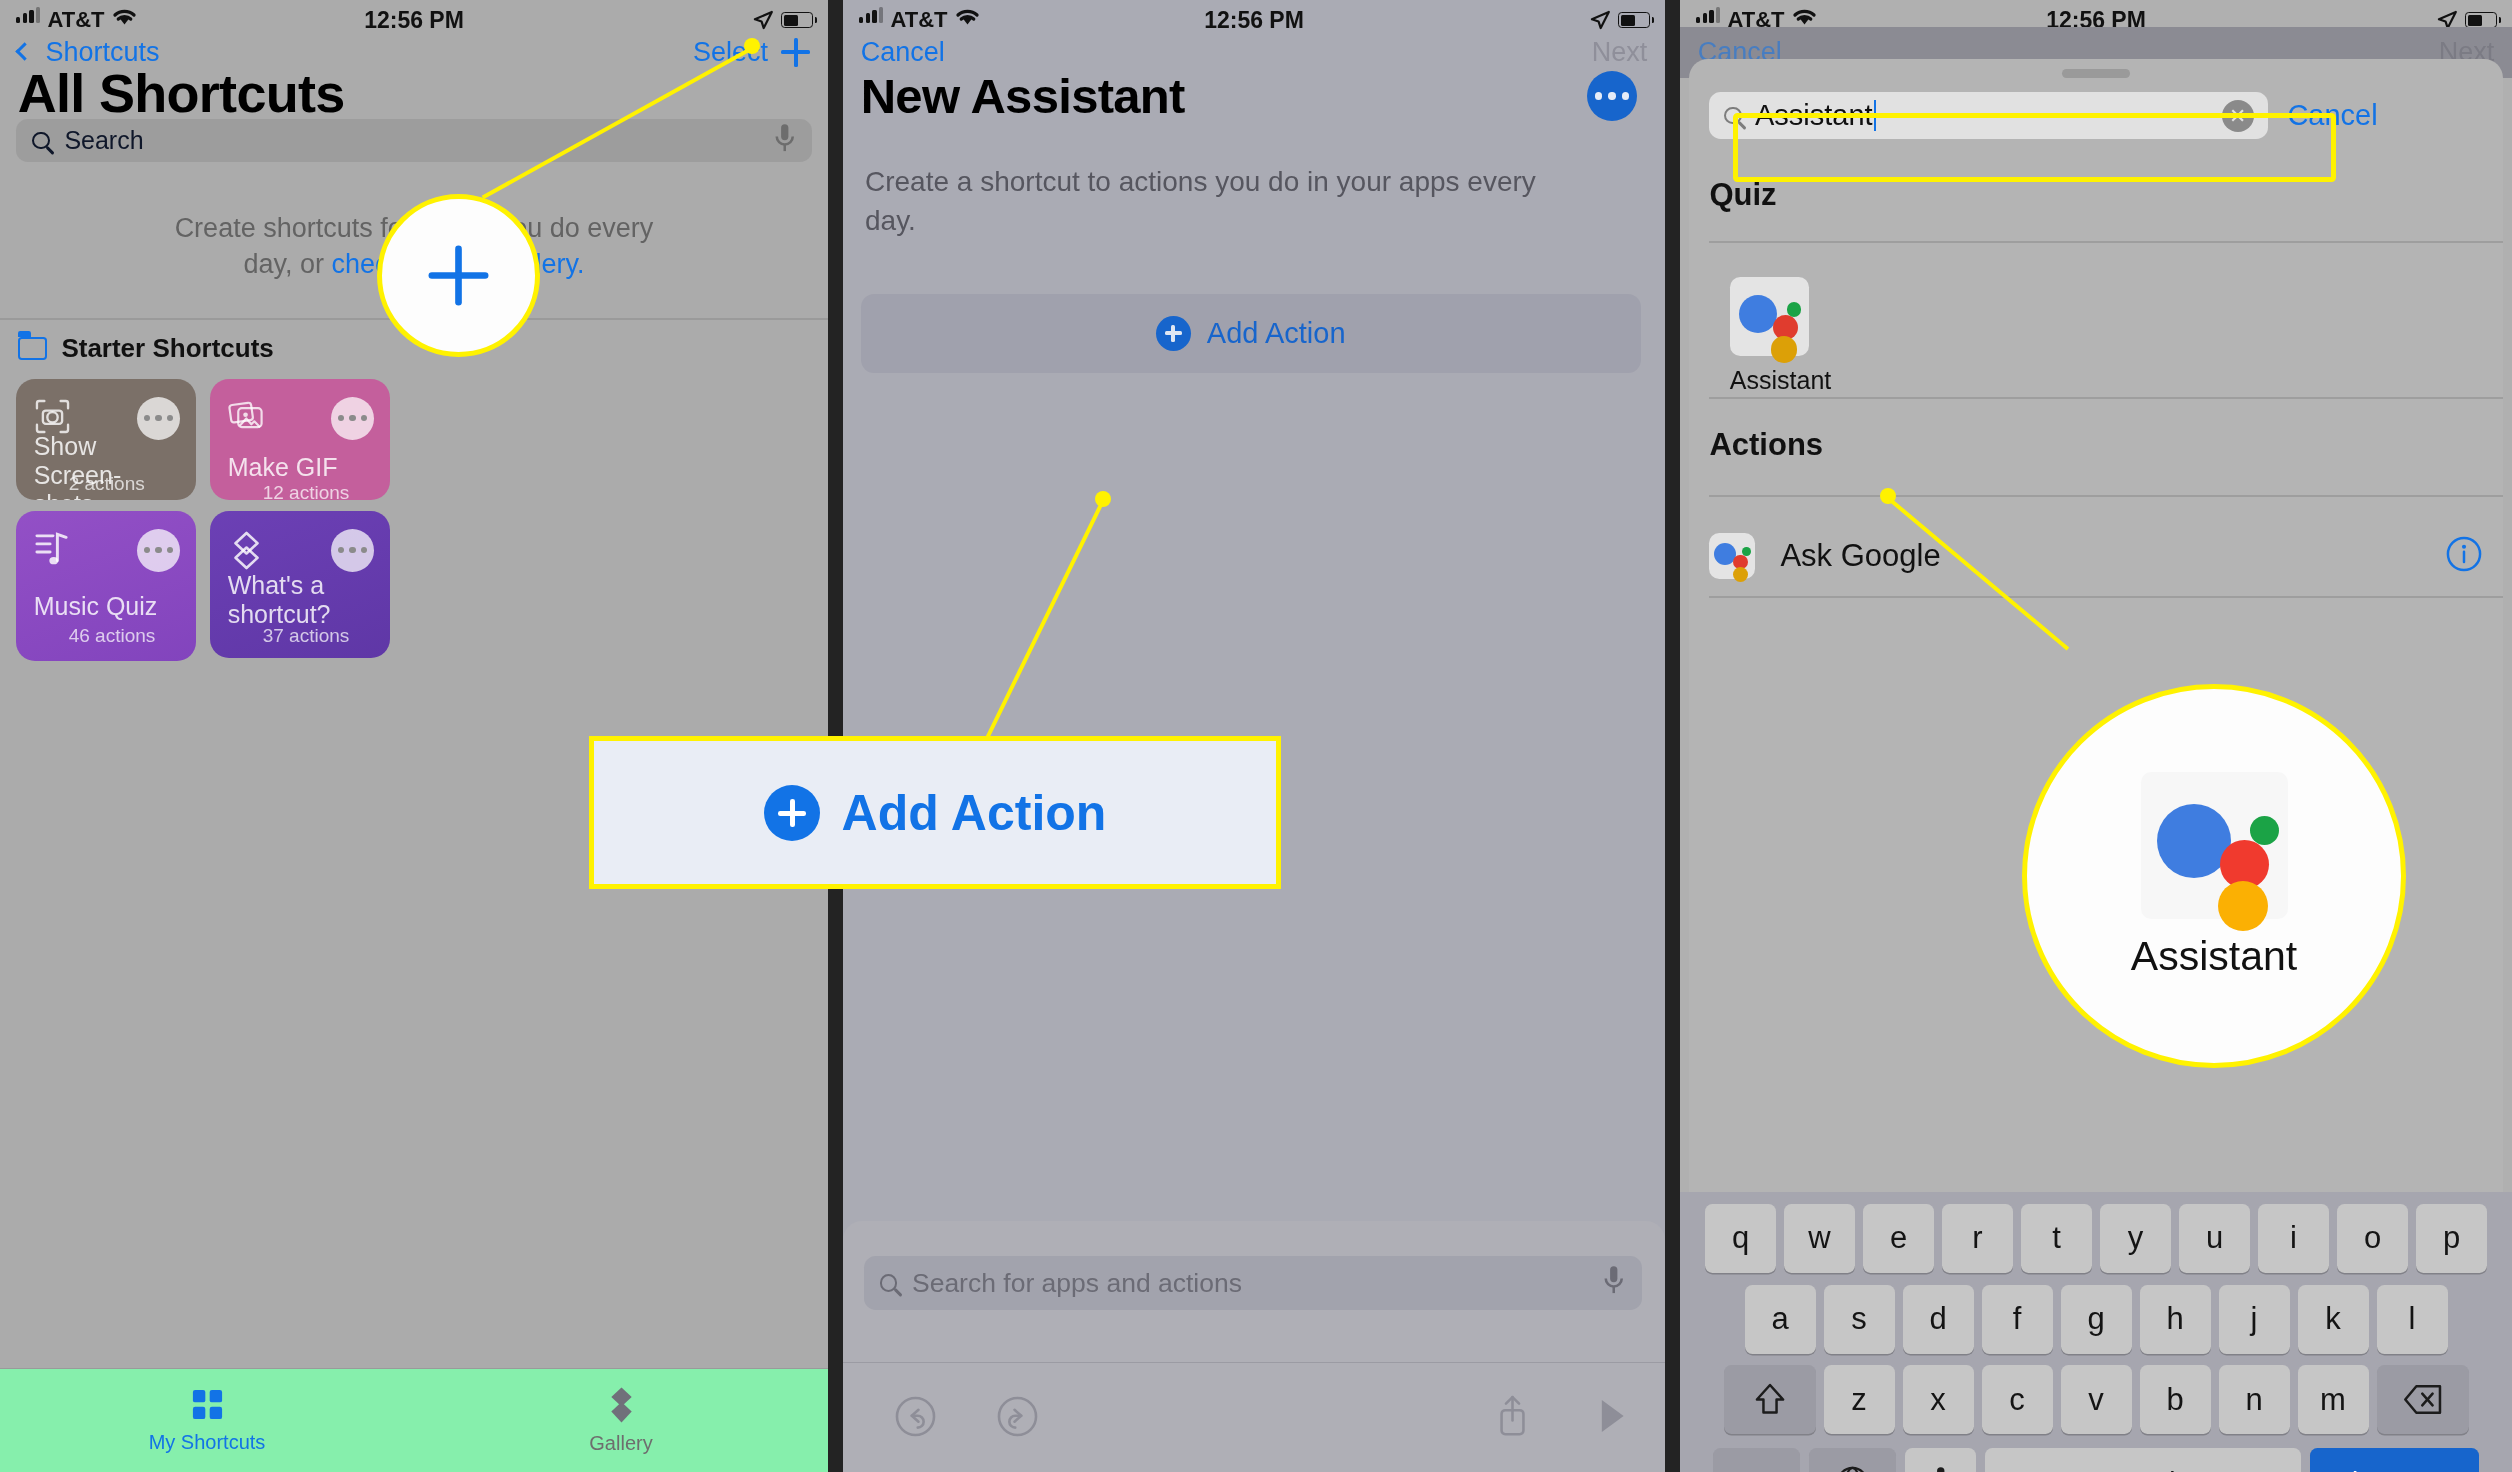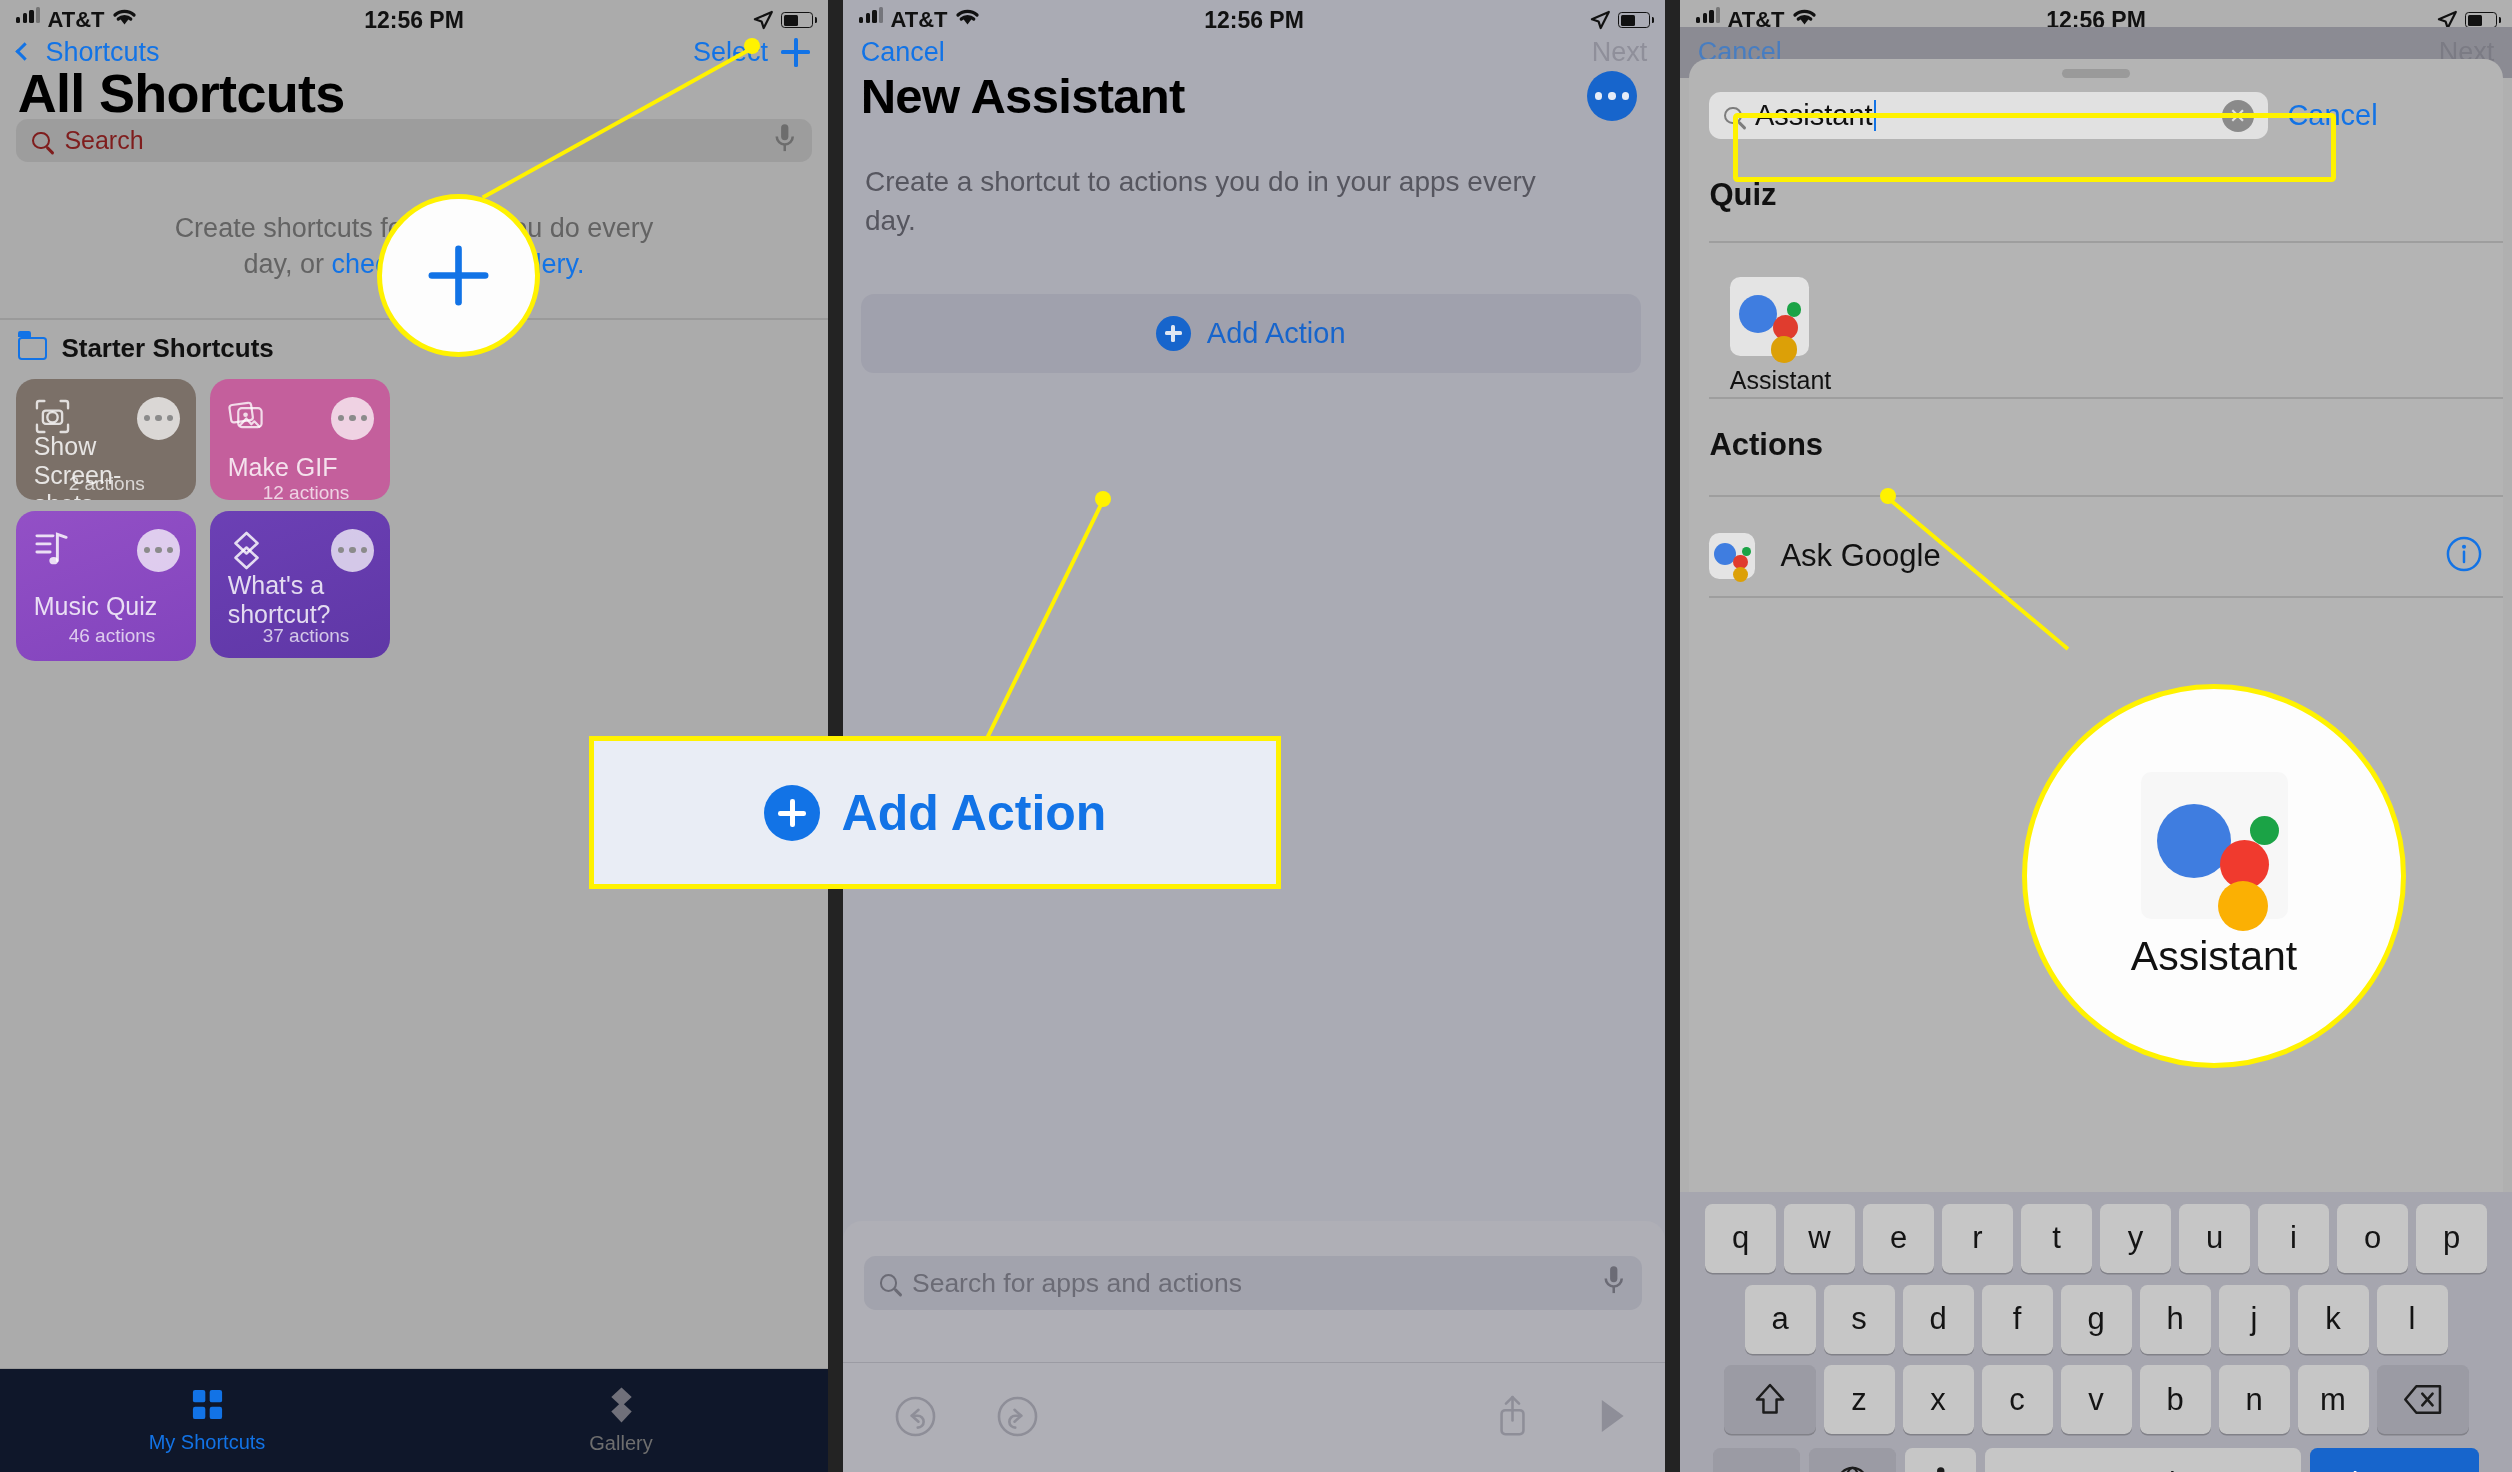--- a/index.html
+++ b/index.html
@@ -59,21 +59,21 @@
     content: ""; position: absolute; background: #1273e6; border-radius: 1.5px;
   }
   .plusicon::before { left: 0; top: 12.5px; width: 29px; height: 3.7px; }
   .plusicon::after  { top: 0; left: 12.5px; height: 29px; width: 3.7px; }
 
   .bigtitle { position: absolute; font-weight: 800; color: #000; letter-spacing: -0.7px; }
 
   
   .searchfield {
     position: absolute; background: #9d9d9d; border-radius: 11.8px;
-    display: flex; align-items: center; padding: 0 16px; color: #7f1d1d;
+    display: flex; align-items: center; padding: 0 16px; color: #0f172a;
   }
   .mag {
     width: 17.7px; height: 17.7px; border: 2.9px solid currentColor; border-radius: 50%;
     position: relative; flex: 0 0 auto;
   }
   .mag::after { content:""; position:absolute; right:-8px; bottom:-4.4px; width:10.3px; height:2.9px;
     background: currentColor; transform: rotate(45deg); border-radius:1.5px; }
 
   .emptytext { position: absolute; text-align: center; color: #636363; line-height: 1.35; }
 
@@ -89,21 +89,21 @@
                line-height: 1.15; width: 76%; }
   .tile .sub { position: absolute; left: 17.7px; font-size: 19px; color: rgba(255,255,255,.72); margin-left: 35px; }
   .dots {
     position: absolute; right: 16px; top: 17.7px; width: 43px; height: 43px; border-radius: 50%;
     background: rgba(255,255,255,.72); display: flex; align-items: center; justify-content: center; gap: 5.1px;
   }
   .dots i { width: 6.6px; height: 6.6px; border-radius: 50%; background: #8b8b8b; display:block; }
 
   
   .tabbar { position: absolute; left: 0; right: 0; bottom: 0; height: 104px;
-    background: #0f172a; display: flex; border-top: 1.5px solid #9a9a9a; }
+    background: #86efac; display: flex; border-top: 1.5px solid #9a9a9a; }
   .tabitem { flex: 1; display: flex; flex-direction: column; align-items: center;
              justify-content: center; gap: 8.8px; font-size: 20px; color: #6e6e6e; }
   .tabitem.active { color: #1273e6; }
 
   
   .addaction-btn {
     position: absolute; border-radius: 13.2px; background: #a0a1ad;
     display: flex; align-items: center; justify-content: center; gap: 16px;
   }
   .circ-plus { width: 35px; height: 35px; border-radius: 50%; background: #1765cc;

